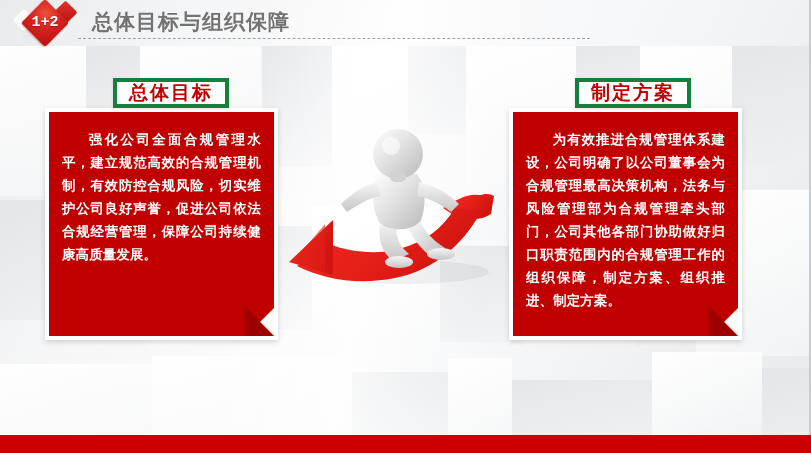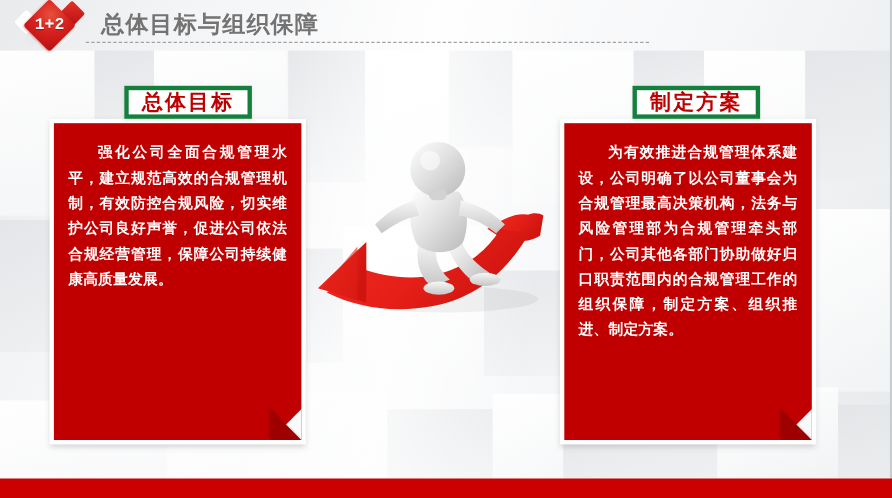--- a/index.html
+++ b/index.html
@@ -115,21 +115,21 @@
     position: absolute;
     left: 78px; top: 38px;
     width: 512px; height: 0;
     border-top: 1px dashed #9fa3a6;
   }
 
   
   .panel {
     position: absolute;
     width: 233px;
-    height: 296px;
+    height: 232px;
     background: #ffffff;
     padding: 4px;
     box-sizing: border-box;
     box-shadow: 0 2px 5px rgba(120,120,120,0.30);
   }
   .panel-left  { left: 45px;  top: 108px; }
   .panel-right { left: 509px; top: 108px; }
 
   .panel-inner {
     position: relative;

